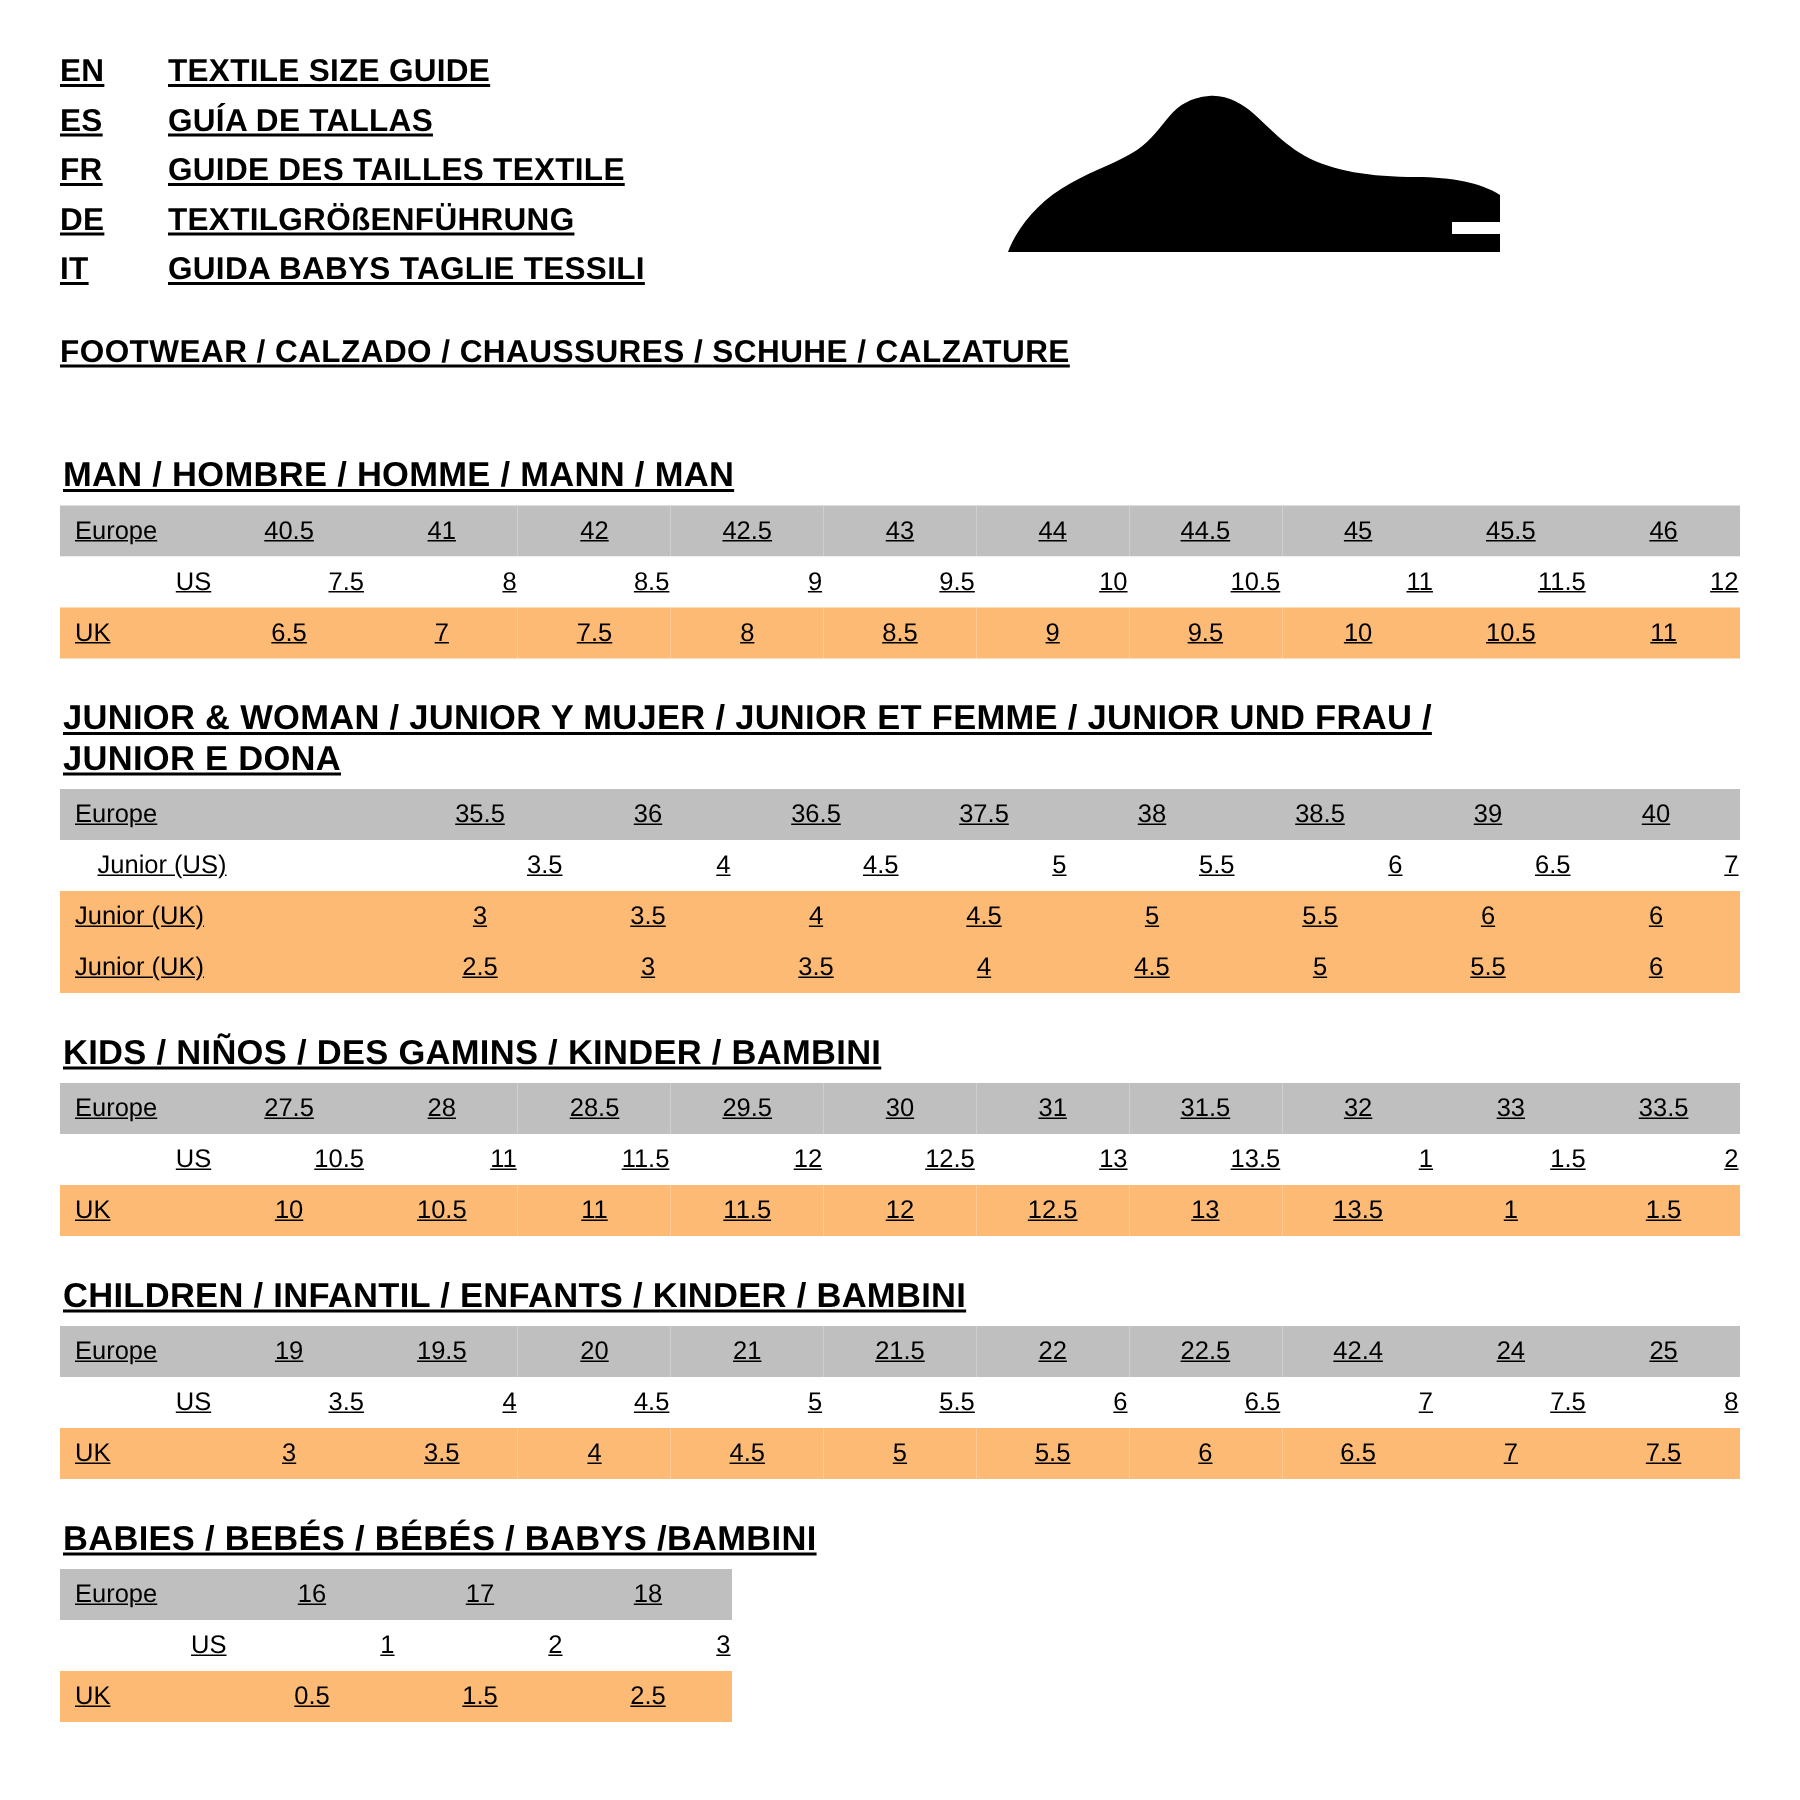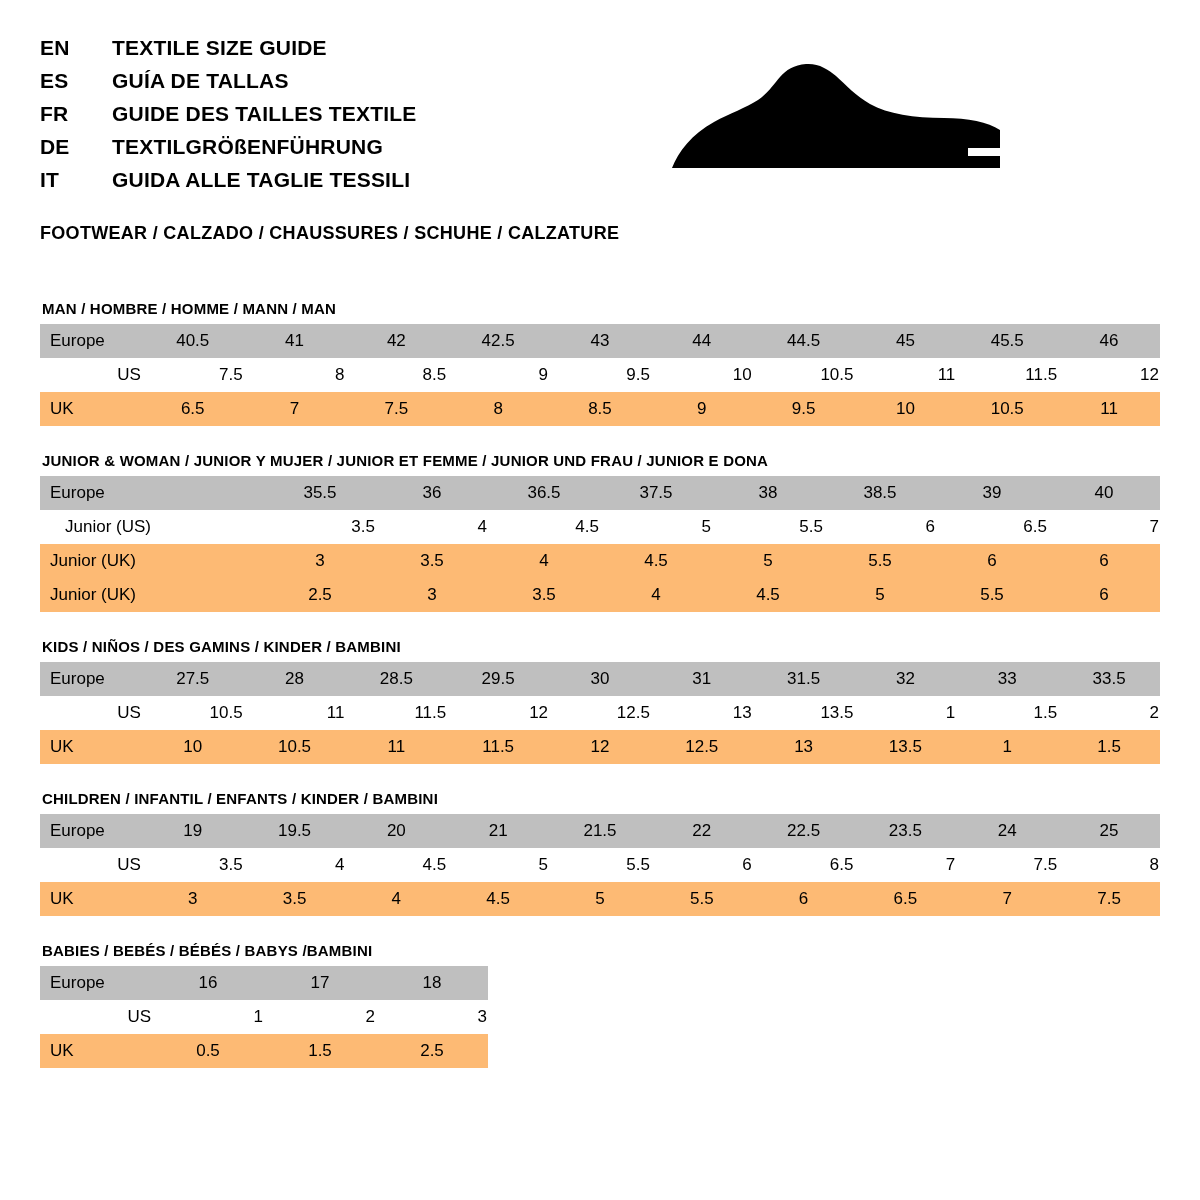--- a/index.html
+++ b/index.html
@@ -13,20 +13,21 @@
     font-family: "Liberation Sans", sans-serif;
     color: #000000;
     overflow: hidden;
   }
   .page {
     position: relative;
     width: 1088px;
     height: 1200px;
     box-sizing: border-box;
     padding: 36px 40px 0 40px;
+    text-decoration: underline;
   }
 
   
   .header {
     display: flex;
     align-items: flex-start;
     justify-content: space-between;
   }
   .lang-block {
     display: block;
@@ -49,31 +50,31 @@
   }
   .shoe-wrap {
     width: 350px;
     margin-right: 30px;
     margin-top: 24px;
   }
   .shoe-wrap svg { display: block; }
 
   .category-line {
     margin-top: 22px;
-    font-size: 18px;
+    font-size: 21px;
     font-weight: bold;
     letter-spacing: 0.3px;
   }
 
   
   .section {
     margin-top: 0;
   }
   .section-title {
-    font-size: 15px;
+    font-size: 23px;
     font-weight: bold;
     letter-spacing: 0.2px;
     margin: 0 0 7px 2px;
   }
   table {
     border-collapse: collapse;
     table-layout: fixed;
   }
   table.full { width: 1120px; }
   table.babies { width: 448px; }
@@ -119,21 +120,21 @@
       <div class="lang-row">
         <div class="lang-code">FR</div>
         <div class="lang-text">GUIDE DES TAILLES TEXTILE</div>
       </div>
       <div class="lang-row">
         <div class="lang-code">DE</div>
         <div class="lang-text">TEXTILGRÖßENFÜHRUNG</div>
       </div>
       <div class="lang-row">
         <div class="lang-code">IT</div>
-        <div class="lang-text">GUIDA ALLE TAGLIE TESSILI</div>
+        <div class="lang-text">GUIDA BABYS TAGLIE TESSILI</div>
       </div>
     </div>
 
     <div class="shoe-wrap">
       <svg width="340" height="120" viewBox="0 0 340 120" xmlns="http://www.w3.org/2000/svg">
         <path fill="#000000" d="M4 108 C10 92 24 74 46 62 C62 53 78 48 90 40 C100 33 106 24 112 17
           C118 10 126 5 138 4 C150 3 160 9 168 16 C178 25 188 36 202 44
           C220 54 246 58 276 58 C300 58 320 62 332 70 L332 88 L300 88 L300 96
           L332 96 L332 108 Z M120 30 C126 22 132 15 142 13 C152 11 160 16 166 23
           C158 21 150 20 142 21 C133 22 126 25 120 30 Z"></path>
@@ -308,21 +309,21 @@
       <tbody>
           <tr class="head">
         <td class="label">Europe</td>
         <td>19</td>
         <td>19.5</td>
         <td>20</td>
         <td>21</td>
         <td>21.5</td>
         <td>22</td>
         <td>22.5</td>
-        <td>23.5</td>
+        <td>42.4</td>
         <td>24</td>
         <td>25</td>
       </tr>
       <tr class="plain">
         <td class="label">US</td>
         <td>3.5</td>
         <td>4</td>
         <td>4.5</td>
         <td>5</td>
         <td>5.5</td>

